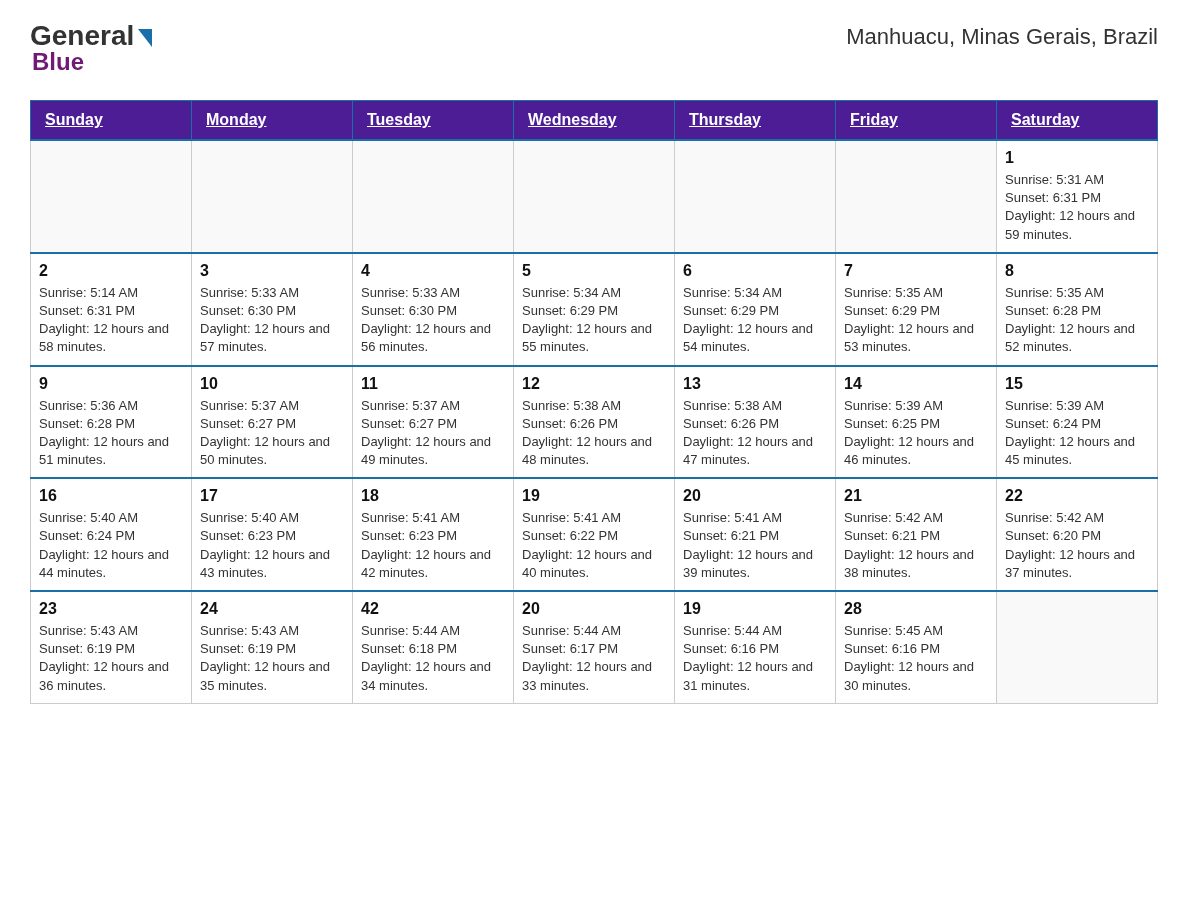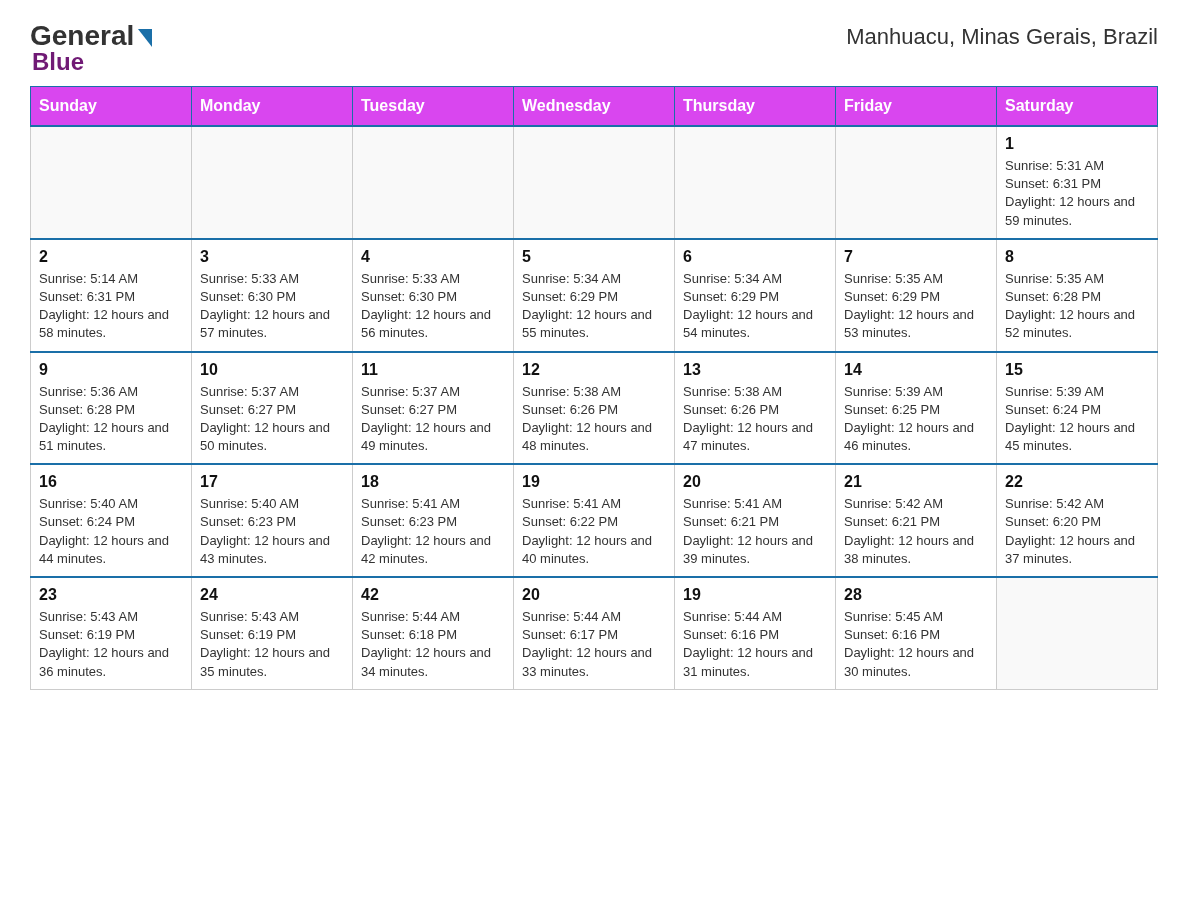--- a/index.html
+++ b/index.html
@@ -7,21 +7,21 @@
       font-family: Arial, sans-serif;
       background: #fff;
       padding: 20px 30px;
       width: 1188px;
       min-height: 918px;
     }
     .header {
       display: flex;
       justify-content: space-between;
       align-items: flex-start;
-      margin-bottom: 10px;
+      margin-bottom: 24px;
     }
     .logo {
       display: flex;
       flex-direction: column;
       align-items: flex-start;
     }
     .logo-top {
       display: flex;
       align-items: center;
     }
@@ -59,27 +59,28 @@
       font-size: 22px;
       color: #333;
       margin-top: 4px;
     }
     .calendar {
       width: 100%;
       border-collapse: collapse;
       margin-top: 10px;
     }
     .calendar th {
-      background-color: #d946ef;
+      background-color: #4c1d95;
       color: #fff;
-      padding: 10px 8px;
+      padding: 10px 14px;
       font-size: 16px;
       font-weight: bold;
       text-align: left;
       border: 1px solid #1a6fa8;
+      text-decoration: underline;
     }
     .calendar td {
       vertical-align: top;
       padding: 8px;
       border: 1px solid #ccc;
       width: calc(100% / 7);
       min-height: 100px;
       font-size: 13px;
       color: #333;
     }

